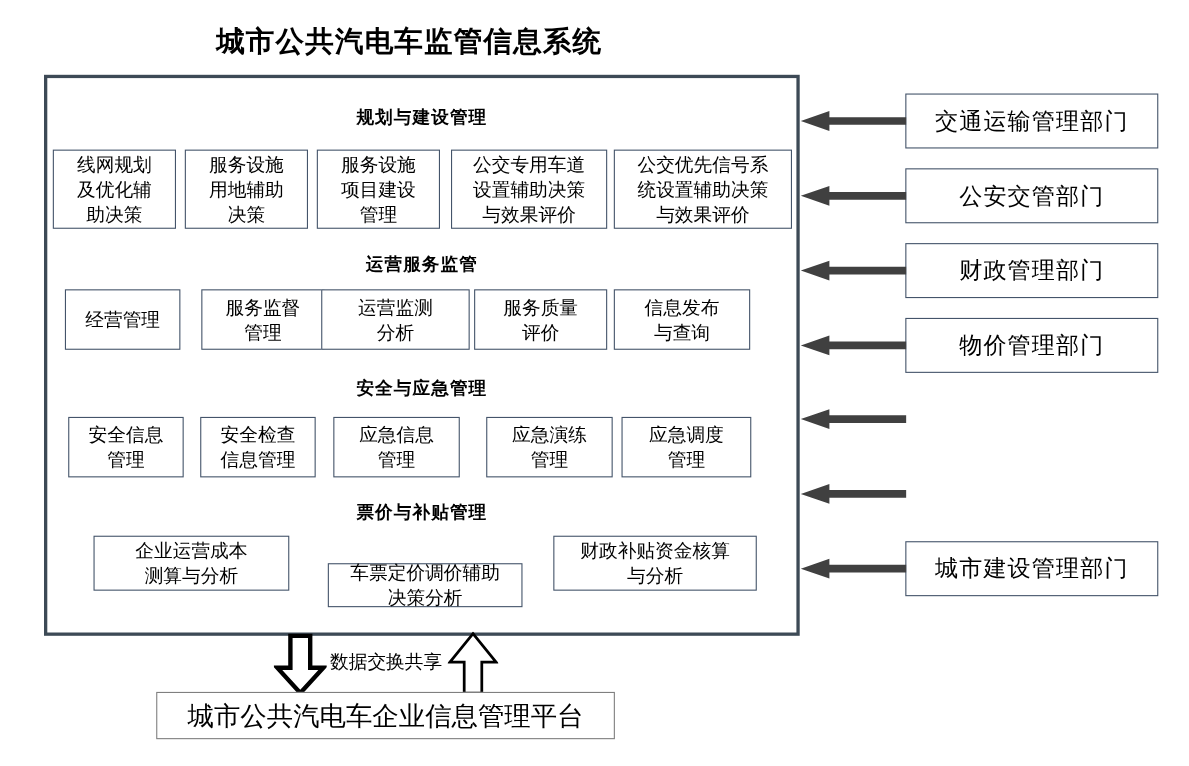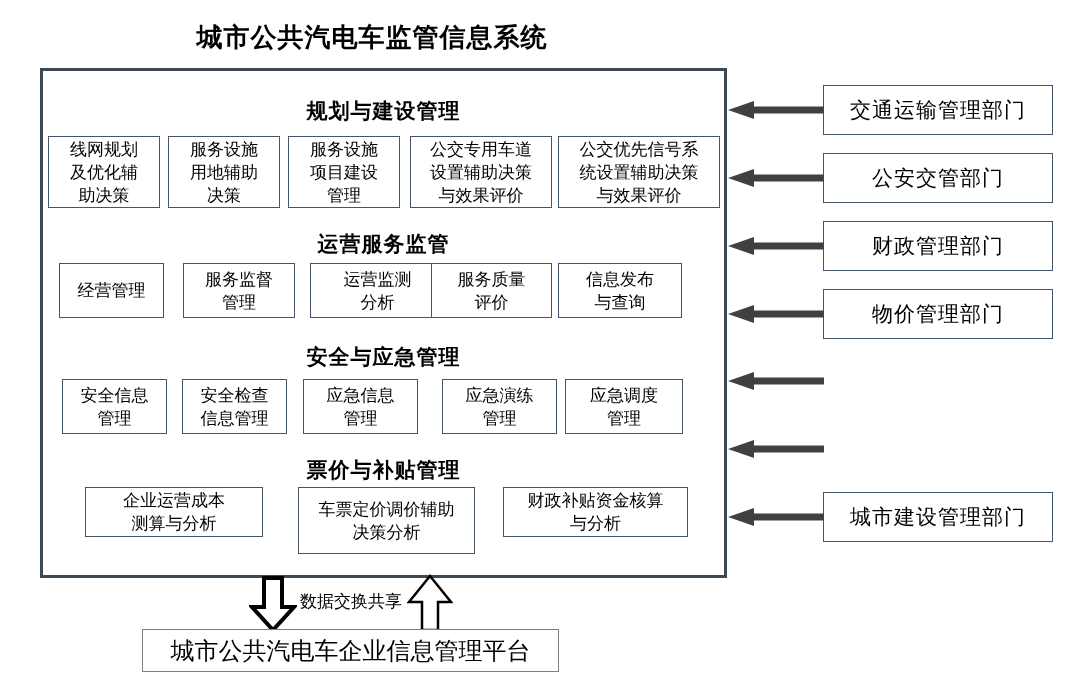--- a/index.html
+++ b/index.html
@@ -19,21 +19,21 @@
     letter-spacing:1px;
   }
   .main-box{
     left:40px;top:68px;width:681px;height:504px;
     border:3px solid #3d4a56;
     background:#fff;
   }
   .sec-heading{
     left:40px;width:687px;
     text-align:center;
-    font-size:21px;font-weight:bold;
+    font-size:16px;font-weight:bold;
     letter-spacing:1px;
   }
   .mod{
     border:1.5px solid #44546a;
     background:#fff;
     display:flex;align-items:center;justify-content:center;
     text-align:center;
     font-size:17px;line-height:23px;
     white-space:pre-line;
     box-sizing:border-box;
@@ -84,21 +84,21 @@
 设置辅助决策
 与效果评价</div>
   <div class="abs mod" style="left:558px;top:136px;width:162px;height:72px">公交优先信号系
 统设置辅助决策
 与效果评价</div>
 
   <div class="abs sec-heading" style="top:230px">运营服务监管</div>
   <div class="abs mod" style="left:59px;top:263px;width:105px;height:55px">经营管理</div>
   <div class="abs mod" style="left:183px;top:263px;width:112px;height:55px">服务监督
 管理</div>
-  <div class="abs mod" style="left:310px;top:263px;width:135px;height:55px">运营监测
+  <div class="abs mod" style="left:292px;top:263px;width:135px;height:55px">运营监测
 分析</div>
   <div class="abs mod" style="left:431px;top:263px;width:121px;height:55px">服务质量
 评价</div>
   <div class="abs mod" style="left:558px;top:263px;width:124px;height:55px">信息发布
 与查询</div>
 
   <div class="abs sec-heading" style="top:343px">安全与应急管理</div>
   <div class="abs mod" style="left:62px;top:379px;width:105px;height:55px">安全信息
 管理</div>
   <div class="abs mod" style="left:182px;top:379px;width:105px;height:55px">安全检查
@@ -106,21 +106,21 @@
   <div class="abs mod" style="left:303px;top:379px;width:115px;height:55px">应急信息
 管理</div>
   <div class="abs mod" style="left:442px;top:379px;width:115px;height:55px">应急演练
 管理</div>
   <div class="abs mod" style="left:565px;top:379px;width:118px;height:55px">应急调度
 管理</div>
 
   <div class="abs sec-heading" style="top:456px">票价与补贴管理</div>
   <div class="abs mod" style="left:85px;top:487px;width:178px;height:50px">企业运营成本
 测算与分析</div>
-  <div class="abs mod" style="left:298px;top:487px;width:177px;height:67px">车票定价调价辅助
+  <div class="abs mod" style="left:298px;top:512px;width:177px;height:40px">车票定价调价辅助
 决策分析</div>
   <div class="abs mod" style="left:503px;top:487px;width:185px;height:50px">财政补贴资金核算
 与分析</div>
 
   <div class="abs dept" style="top:85px">交通运输管理部门</div>
   <div class="abs dept" style="top:153px">公安交管部门</div>
   <div class="abs dept" style="top:221px">财政管理部门</div>
   <div class="abs dept" style="top:289px">物价管理部门</div>
   <div class="abs dept" style="top:492px">城市建设管理部门</div>
 

